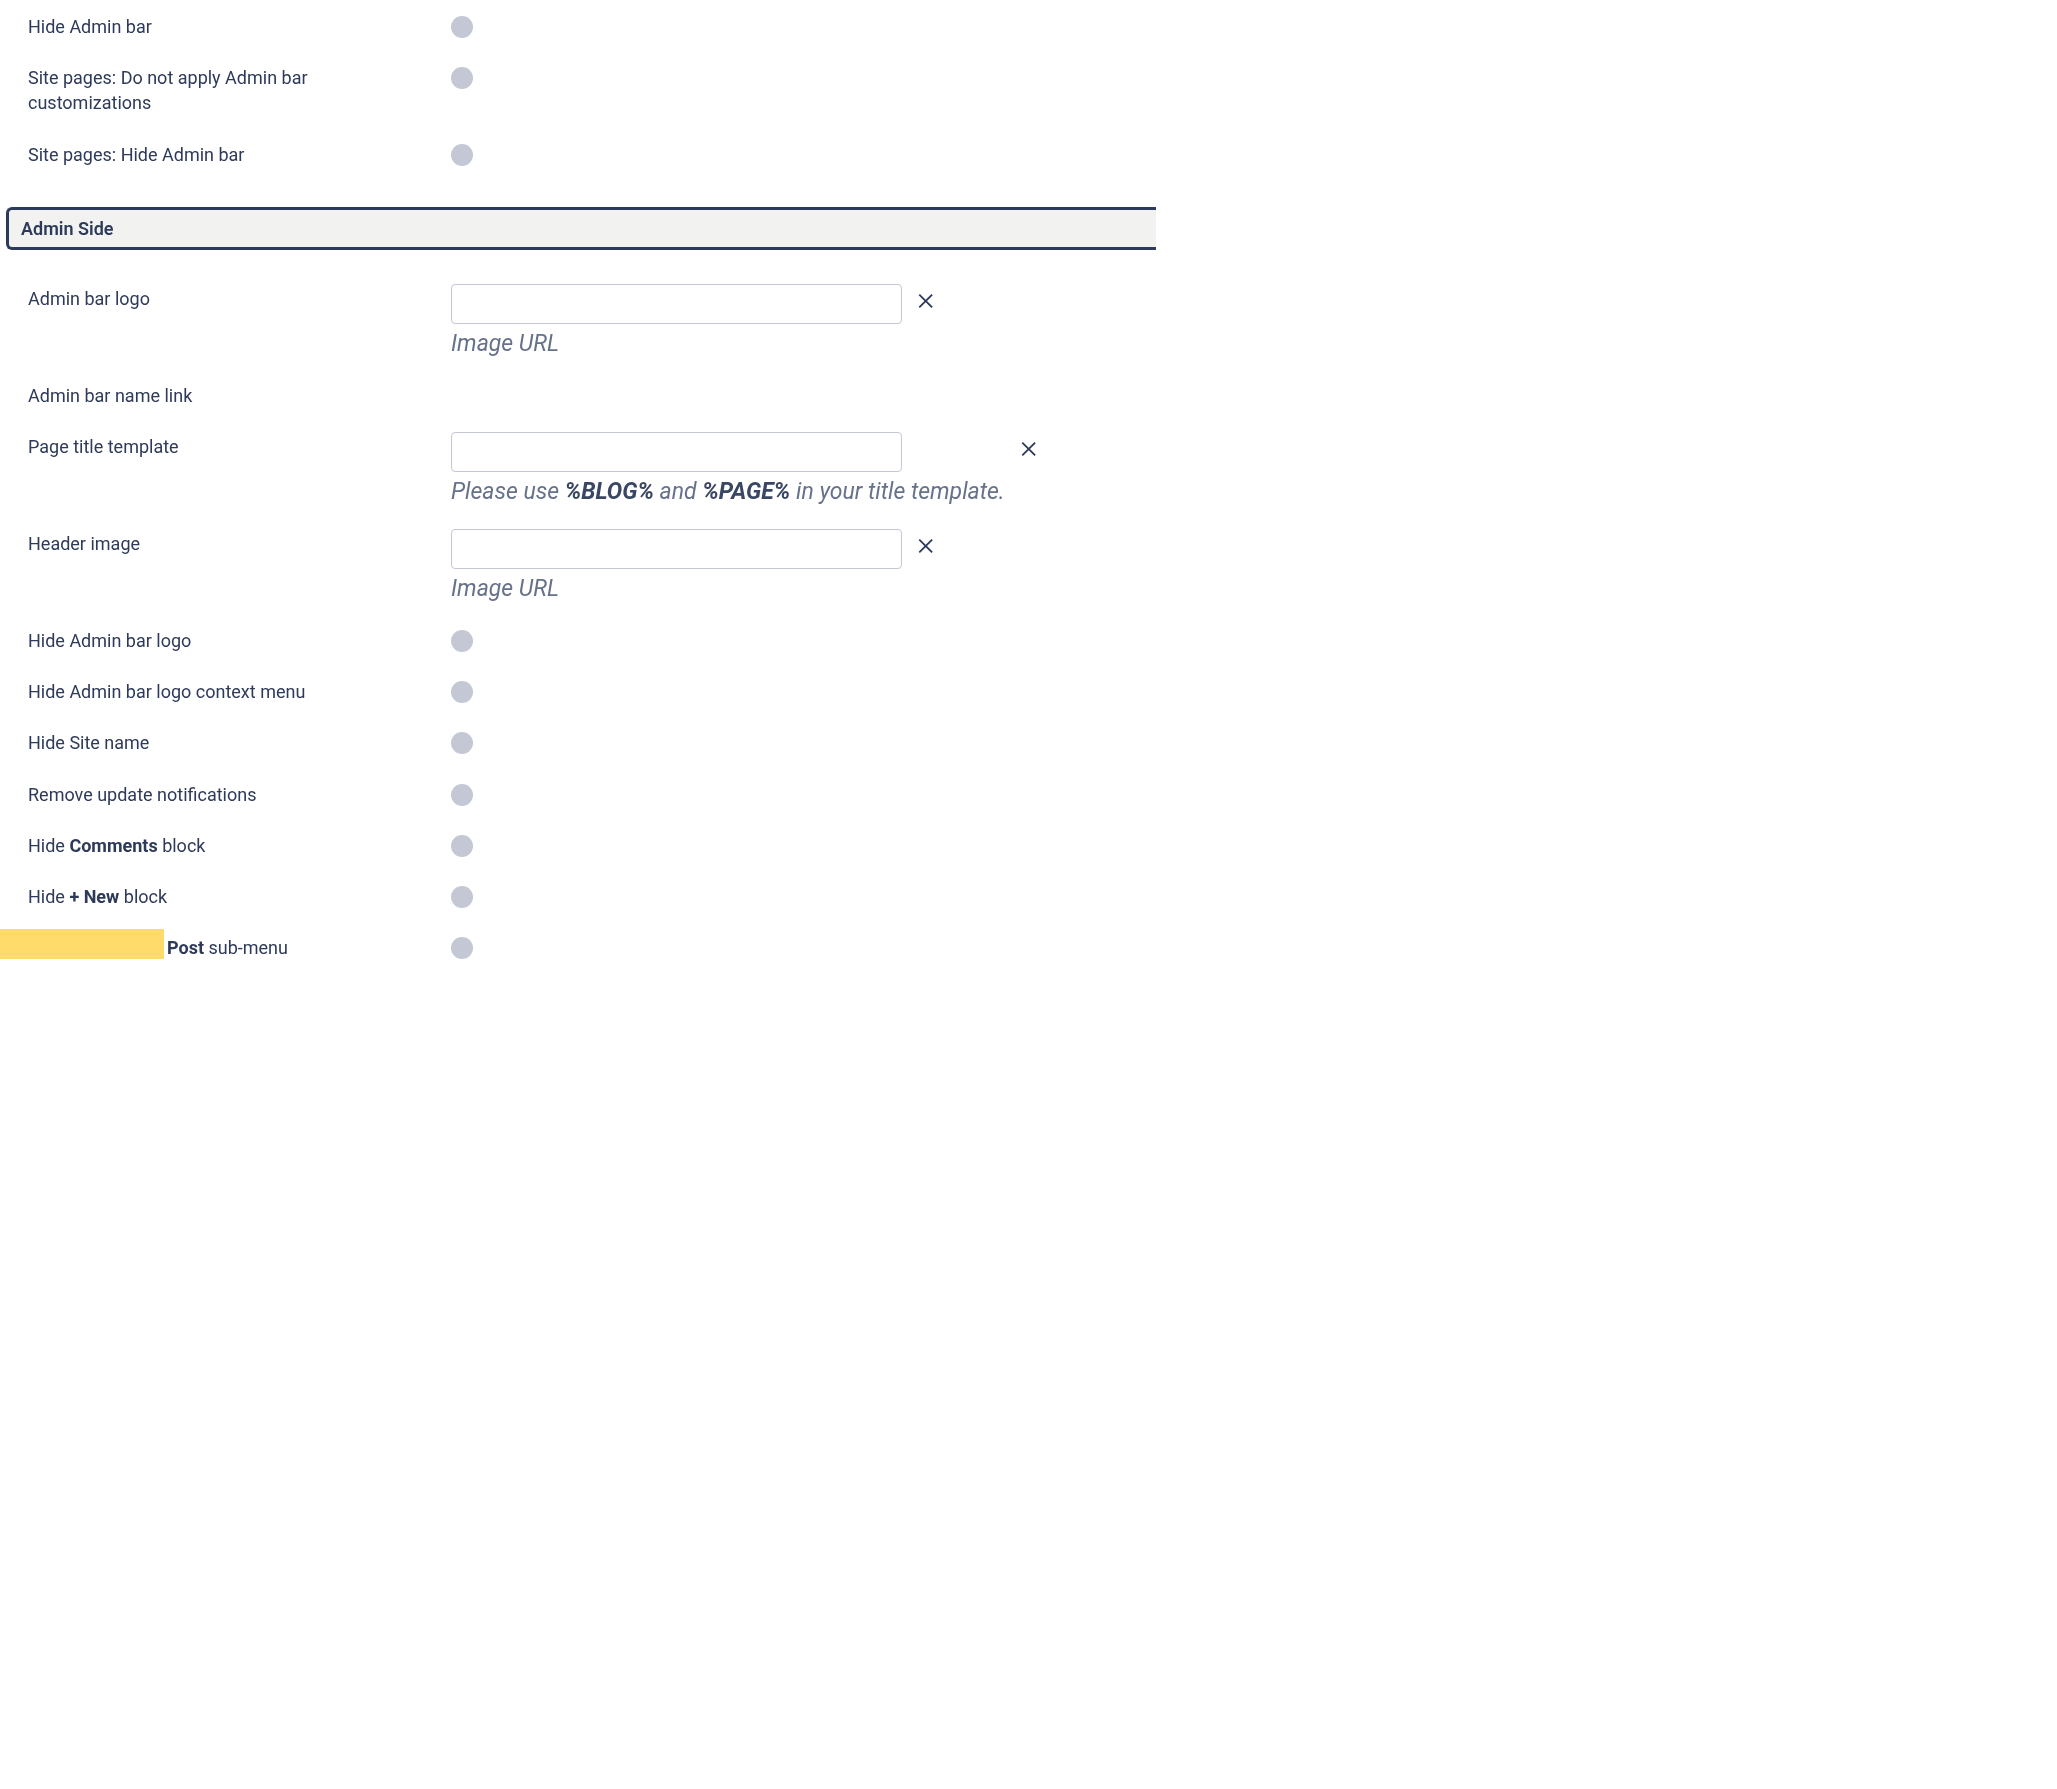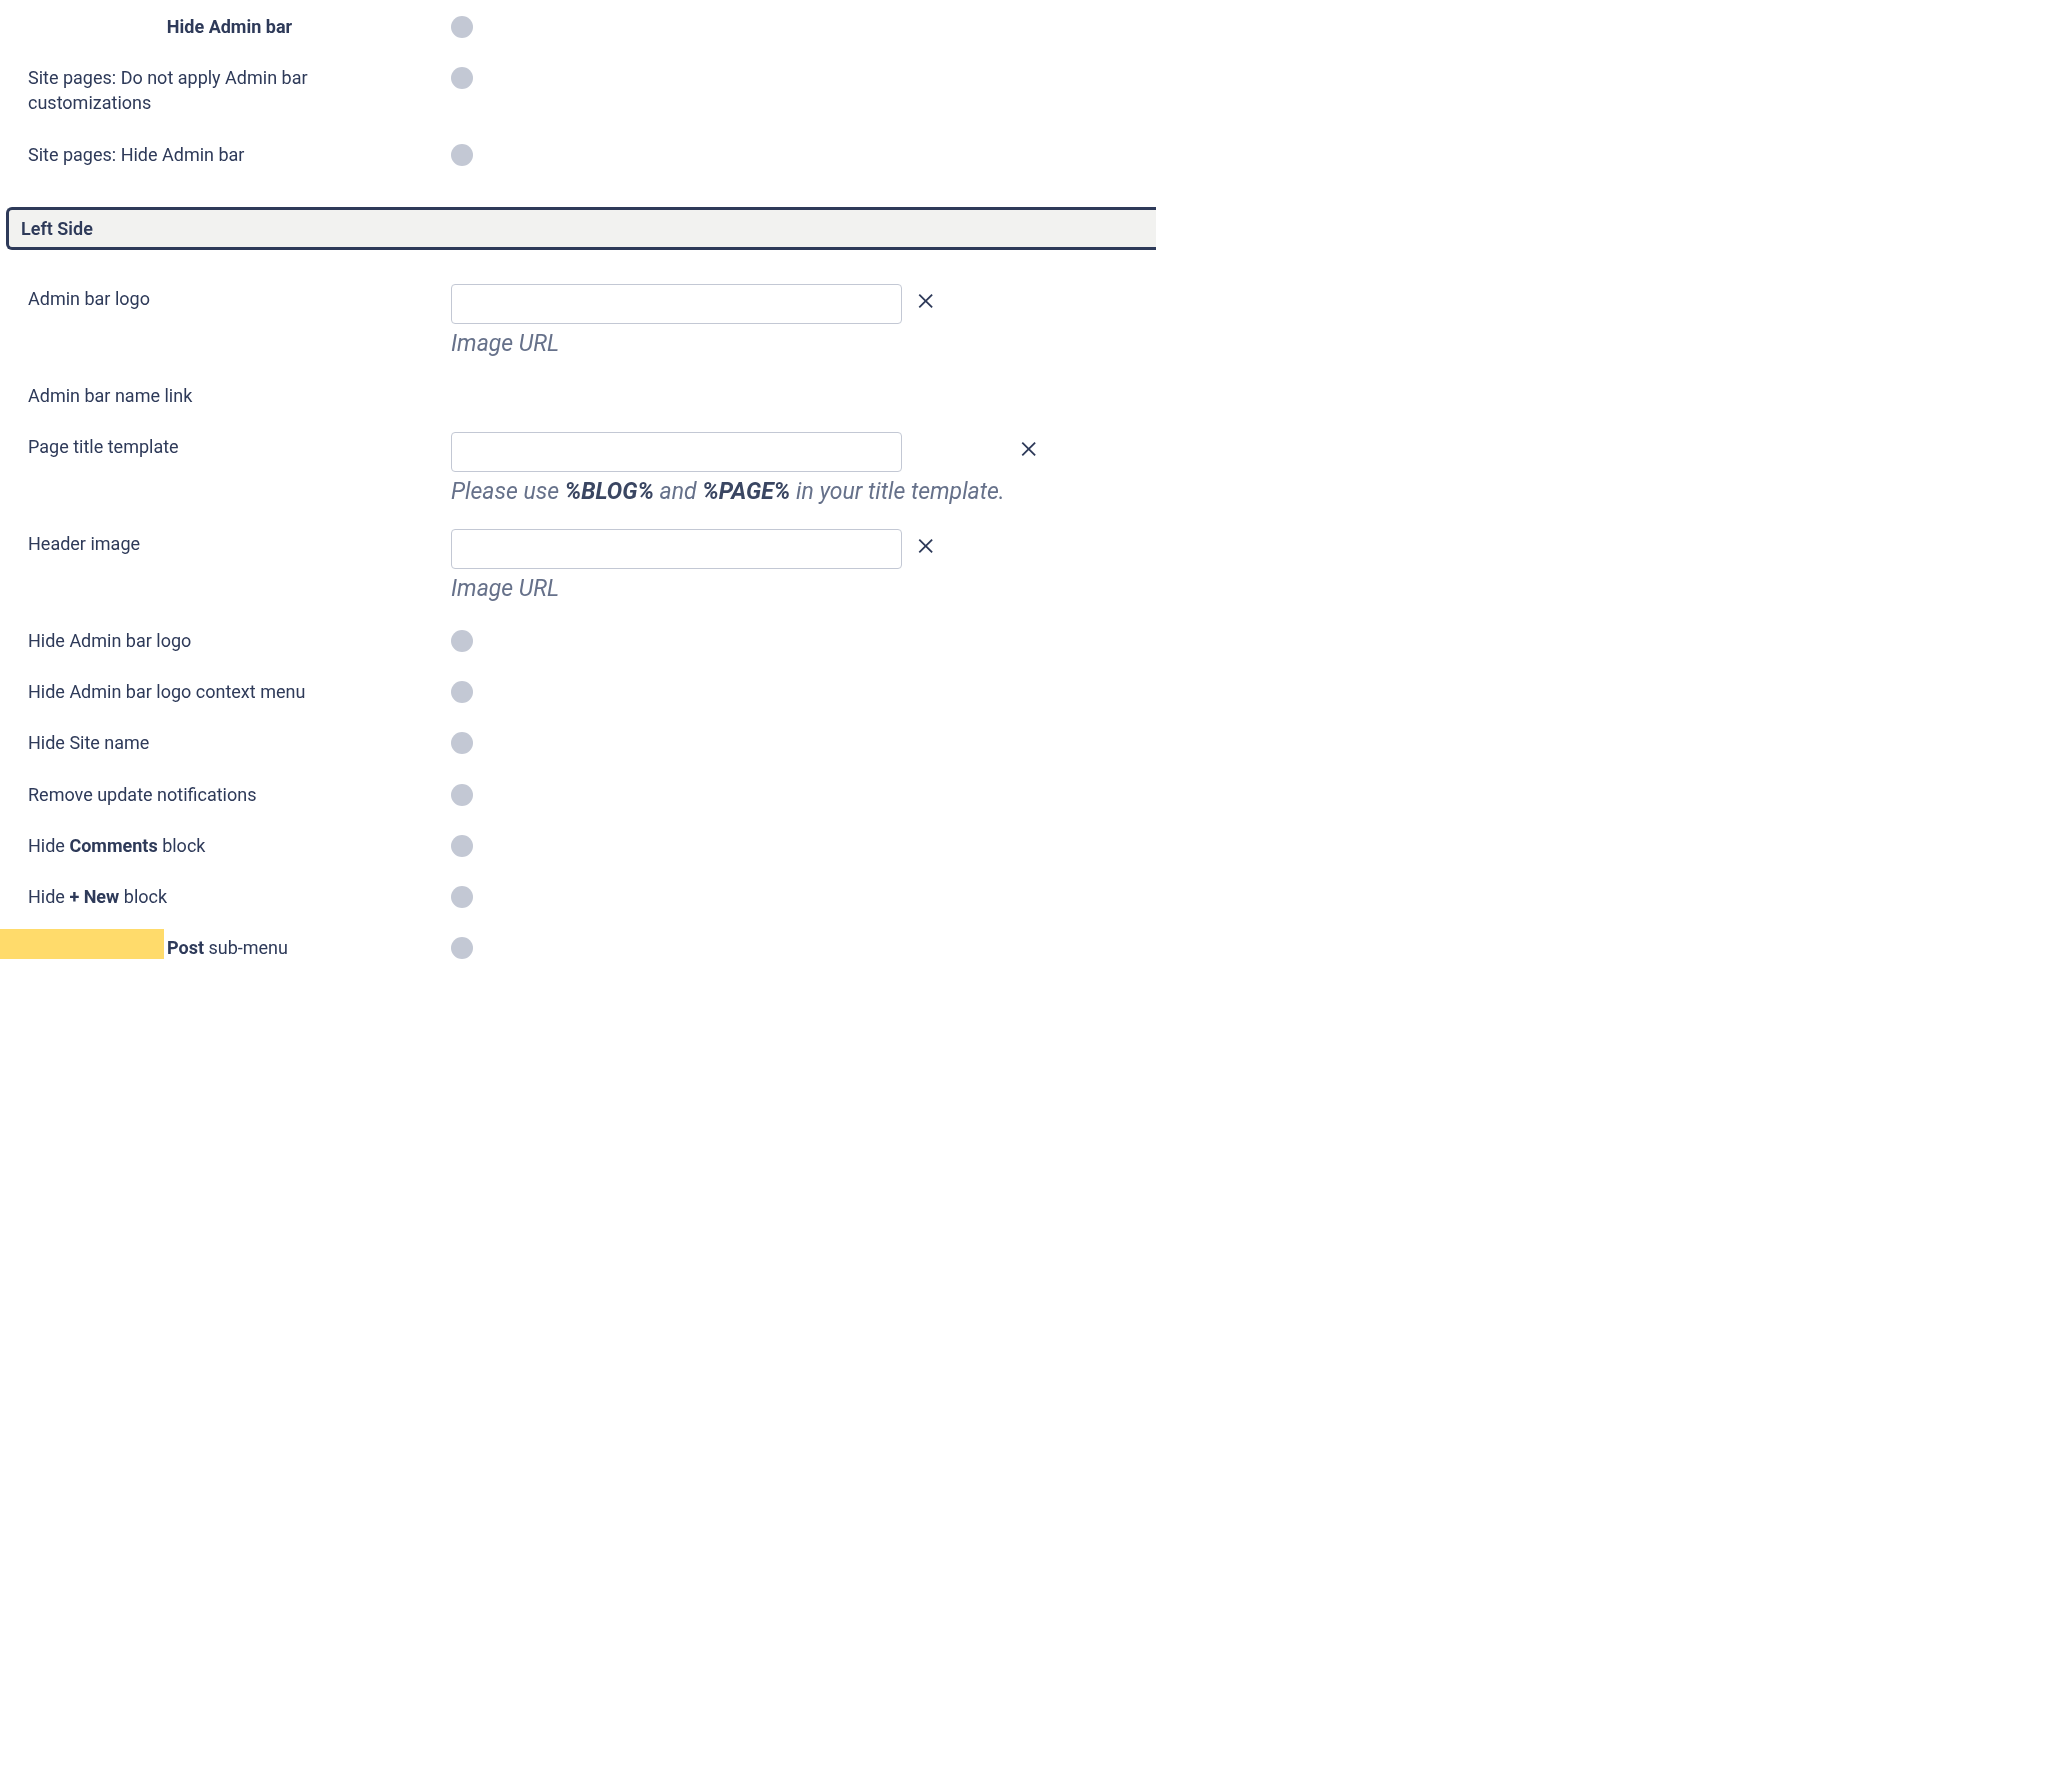--- a/index.html
+++ b/index.html
@@ -90,21 +90,21 @@
     height: 30px;
     background: #ffdb6b;
     z-index: 0;
   }
   .highlight-strip .label,
   .highlight-strip .control { position: relative; z-index: 1; }
   .highlight-strip .label {
     padding-left: 139px;
     width: 423px;
   }
-  .top-bold .label { font-weight: 700; text-align: center; }
+  .top-bold .label { font-weight: 400; }
 </style>
 </head>
 <body>
 
 <div class="page">
 
   <div class="row top-bold">
     <div class="label">Hide Admin bar</div>
     <div class="control">
       <div class="toggle-dot"></div>
@@ -118,21 +118,21 @@
     </div>
   </div>
 
   <div class="row">
     <div class="label">Site pages: Hide Admin bar</div>
     <div class="control">
       <div class="toggle-dot"></div>
     </div>
   </div>
 
-  <div class="section-header">Left Side</div>
+  <div class="section-header">Admin Side</div>
 
   <div class="row">
     <div class="label">Admin bar logo</div>
     <div class="control">
       <div class="input-wrap">
         <input type="text" class="text-input" style="">
         <span class="hint">Image URL</span>
       </div>
       <span class="clear-x">
         <svg viewBox="0 0 24 24">

